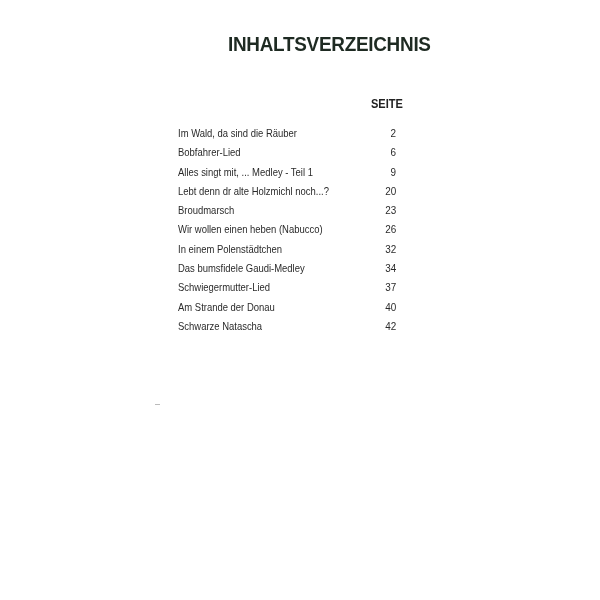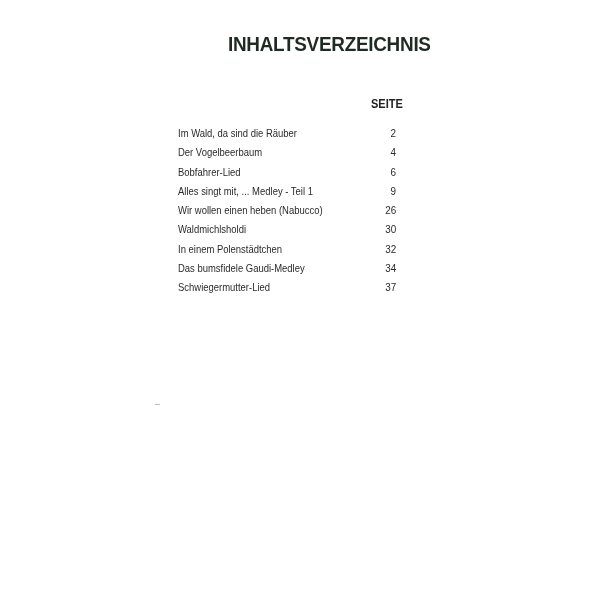--- a/index.html
+++ b/index.html
@@ -88,47 +88,55 @@
 <div class="page">
   <div class="title">INHALTSVERZEICHNIS</div>
   <div class="seite">SEITE</div>
 
   <div class="toc">
     <div class="row">
       <span class="t">Im Wald, da sind die Räuber</span>
       <span class="p">2</span>
     </div>
     <div class="row">
-      <span class="t">Der Vogelbeerbaum</span>
-      <span class="p">4</span>
-    </div>
-    <div class="row">
       <span class="t">Bobfahrer-Lied</span>
       <span class="p">6</span>
     </div>
     <div class="row">
       <span class="t">Alles singt mit, ... Medley - Teil 1</span>
       <span class="p">9</span>
     </div>
     <div class="row">
+      <span class="t">Lebt denn dr alte Holzmichl noch...?</span>
+      <span class="p">20</span>
+    </div>
+    <div class="row">
+      <span class="t">Broudmarsch</span>
+      <span class="p">23</span>
+    </div>
+    <div class="row">
       <span class="t">Wir wollen einen heben (Nabucco)</span>
       <span class="p">26</span>
-    </div>
-    <div class="row">
-      <span class="t">Waldmichlsholdi</span>
-      <span class="p">30</span>
     </div>
     <div class="row">
       <span class="t">In einem Polenstädtchen</span>
       <span class="p">32</span>
     </div>
     <div class="row">
       <span class="t">Das bumsfidele Gaudi-Medley</span>
       <span class="p">34</span>
     </div>
     <div class="row">
       <span class="t">Schwiegermutter-Lied</span>
       <span class="p">37</span>
     </div>
+    <div class="row">
+      <span class="t">Am Strande der Donau</span>
+      <span class="p">40</span>
+    </div>
+    <div class="row">
+      <span class="t">Schwarze Natascha</span>
+      <span class="p">42</span>
+    </div>
   </div>
 
   <div class="mark"></div>
 </div>
 
 </body></html>

